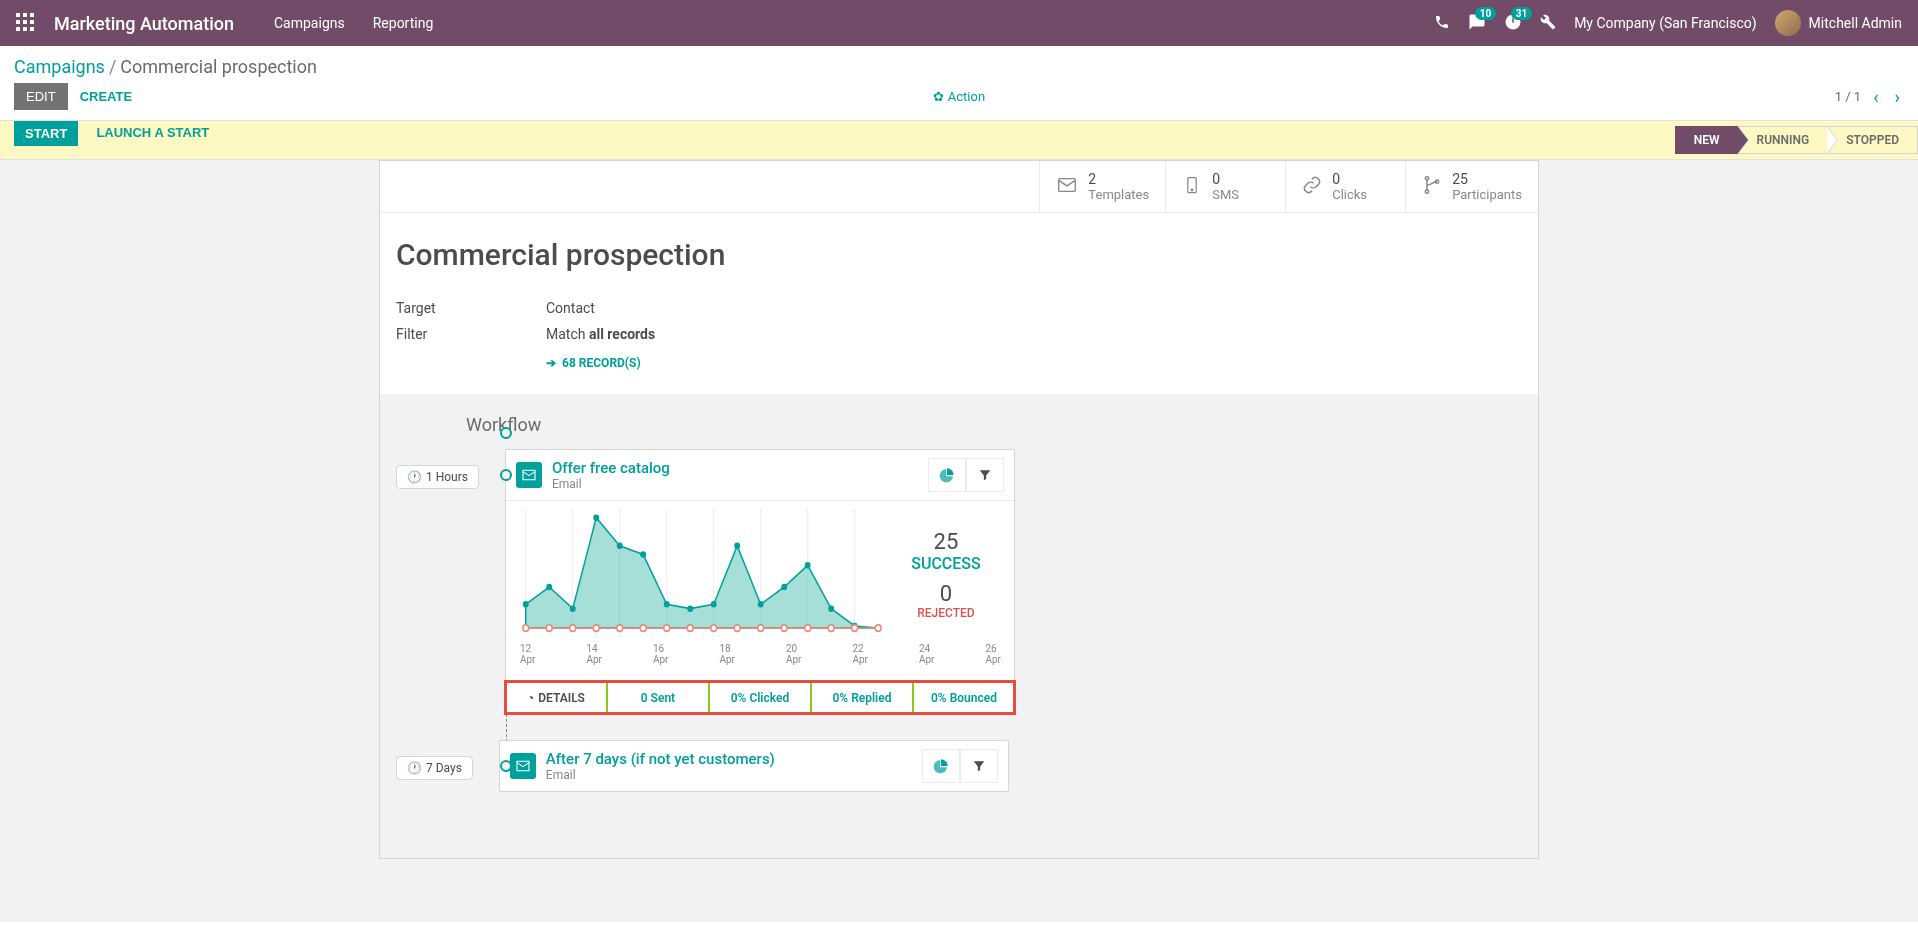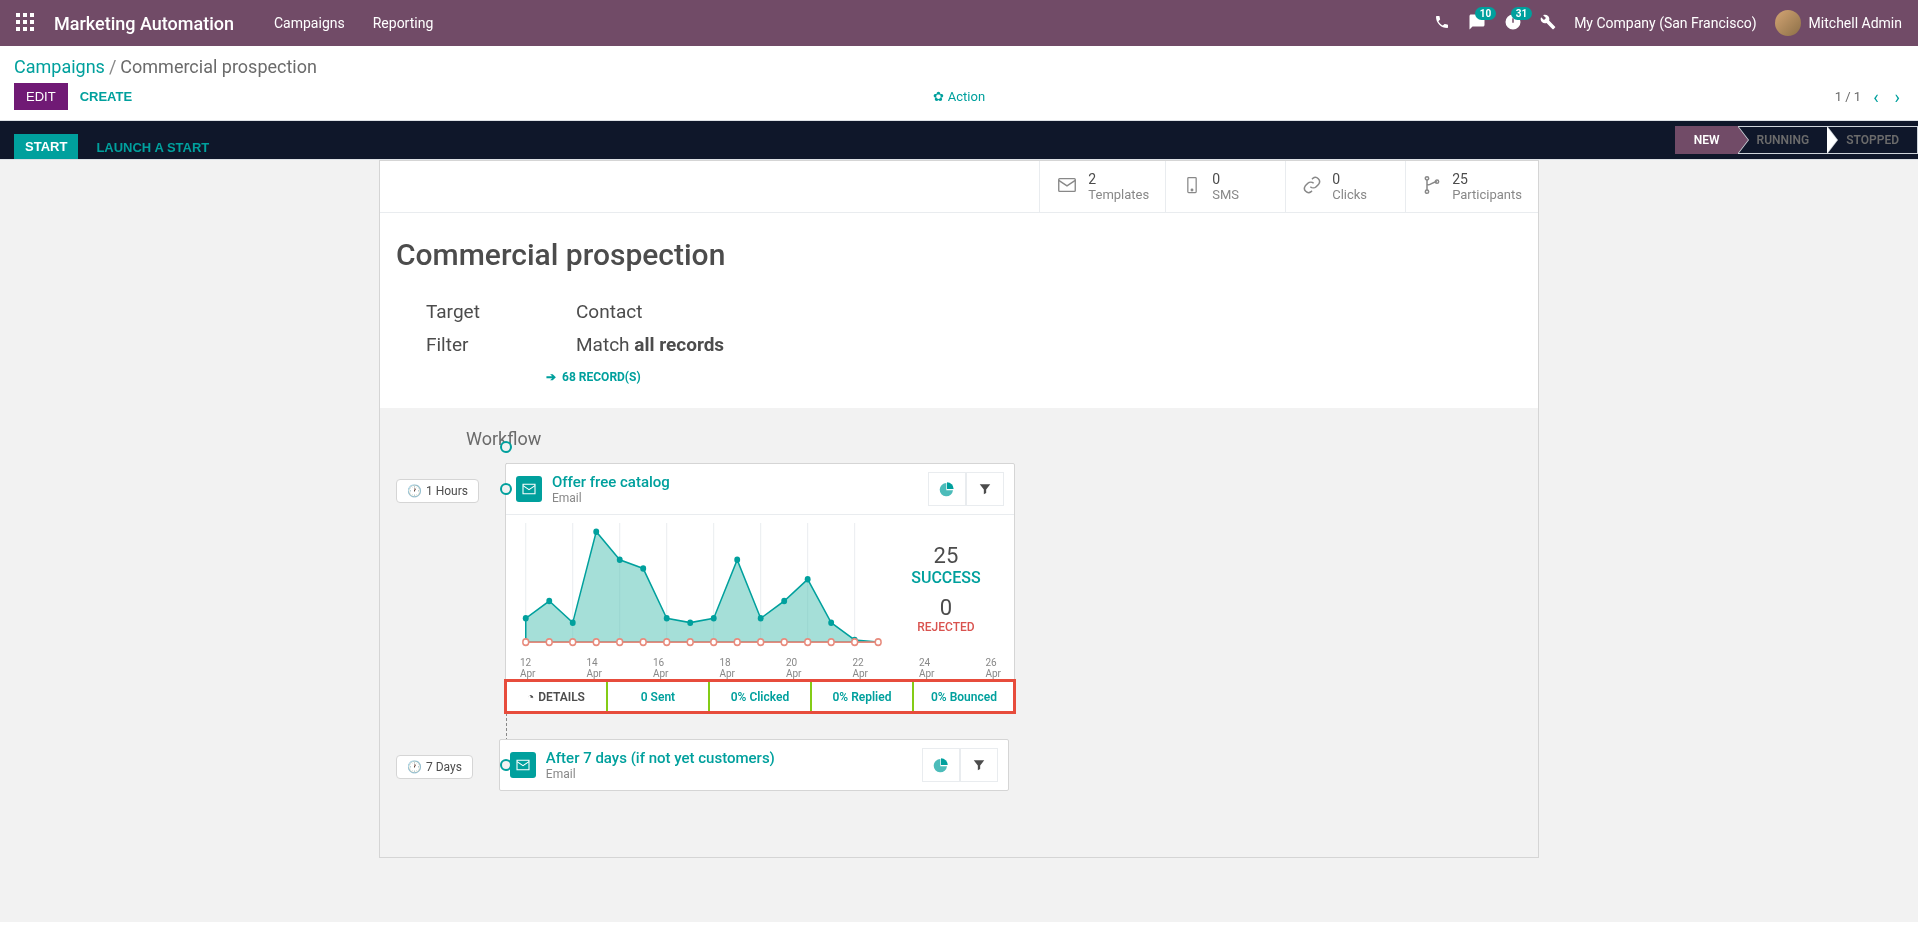--- a/index.html
+++ b/index.html
@@ -14,46 +14,46 @@
 .badge { position: absolute; top: -6px; right: -10px; background: #00a09d; color: white; font-size: 10px; padding: 1px 5px; border-radius: 8px; font-weight: bold; }
 .company { font-size: 14px; cursor: pointer; }
 .avatar { width: 26px; height: 26px; border-radius: 50%; background: linear-gradient(135deg,#d4a574,#8b6f47); display:inline-block; }
 .user { display: flex; align-items: center; gap: 8px; font-size: 14px; cursor: pointer; }
 .breadcrumb-row { padding: 10px 14px 6px; display:flex; align-items:center; }
 .breadcrumb-row a { color: #00a09d; text-decoration: none; font-size: 18px; cursor:pointer; }
 .breadcrumb-row .sep { color: #888; font-size: 18px; padding: 0 4px; }
 .breadcrumb-row .current { color: #6b6b6b; font-size: 18px; }
 .controls-row { display: flex; align-items: center; padding: 0 14px 10px; }
 .btn { padding: 6px 12px; font-size: 13px; font-weight: 500; border: none; cursor: pointer; }
-.btn-primary { background: #701a75; color: white; }
+.btn-primary { background: #737373; color: white; }
 .btn-link { background: transparent; color: #00a09d; padding: 6px 12px; font-weight: 600; font-size: 13px; cursor: pointer; border:none; }
 .action-center { position: absolute; left: 50%; transform: translateX(-50%); color:#00a09d; font-size:13px; display:flex; align-items:center; gap:4px; cursor:pointer; }
 .pager { margin-left: auto; display: flex; align-items: center; gap: 8px; color:#6b6b6b; }
 .pager-arrow { color:#00a09d; font-size:18px; cursor:pointer; padding:0 4px; }
-.statusbar-row { display:flex; align-items:flex-end; border-top:1px solid #dee2e6; border-bottom:1px solid #dee2e6; background:#0f172a; padding:0 0 0 14px; height:40px; }
+.statusbar-row { display:flex; align-items:flex-start; border-top:1px solid #dee2e6; border-bottom:1px solid #dee2e6; background:#fef9c3; padding:0 0 0 14px; height:40px; }
 .start-btn { background:#00a09d; color:white; border:1px solid #00a09d; padding:4px 10px; font-weight:600; cursor:pointer; font-size:13px; }
 .launch-btn { color:#00a09d; font-weight:600; padding:4px 12px; cursor:pointer; font-size:13px; background:none; border:none; margin-left:6px; }
 .status-stages { margin-left:auto; display:flex; height:100%; align-items:center; }
 .stage { position:relative; padding:0 18px; height:28px; display:flex; align-items:center; font-size:12px; font-weight:600; color:#6b6b6b; border:1px solid #ced4da; margin-left:-1px; }
 .stage.active { background:#714b67; color:white; border-color:#714b67; }
 .stage::after { content:''; position:absolute; right:-10px; top:0; width:0; height:0; border-top:13px solid transparent; border-bottom:13px solid transparent; border-left:10px solid #fff; z-index:2; }
 .stage.active::after { border-left-color:#714b67; }
 .stage::before { content:''; position:absolute; right:-11px; top:0; width:0; height:0; border-top:13px solid transparent; border-bottom:13px solid transparent; border-left:10px solid #ced4da; z-index:1; }
 .stage:last-child::after, .stage:last-child::before { display:none; }
 .scroll-region { height: calc(928px - 46px - 38px - 42px - 40px); overflow-y:auto; }
 .form-sheet-bg { background:#f2f2f2; padding:0; min-height:100%; }
 .form-sheet { background:#fff; margin:0 auto; max-width:1160px; border:1px solid #d5d5d5; position:relative; }
 .stat-buttons { display:flex; justify-content:flex-end; border-bottom:1px solid #e9ecef; }
 .stat-btn { display:flex; align-items:center; gap:10px; padding:10px 16px; border-left:1px solid #e9ecef; min-width:120px; cursor:pointer; }
 .stat-btn .count { font-size:14px; color:#4c4c4c; }
 .stat-btn .label { font-size:13px; color:#888; }
 .stat-icon { color:#888; }
 .sheet-body { padding: 24px 16px 24px 16px; }
 h1.title { font-size: 30px; font-weight:500; color:#4c4c4c; margin-bottom:28px; }
-.field-row { display:flex; margin-bottom:10px; font-size:19px;margin-left:30px; }
+.field-row { display:flex; margin-bottom:10px; font-size:14px; }
 .field-row .flabel { width:150px; color:#4c4c4c; }
 .field-row .fval { color:#4c4c4c; }
 .records-link { color:#00a09d; font-weight:700; font-size:12px; margin-left:150px; margin-top:14px; display:flex; align-items:center; gap:6px; cursor:pointer; }
 .workflow-area { background:#f2f2f2; padding:20px 16px 40px; }
 .workflow-title { font-size:18px; color:#6b6b6b; margin-left:70px; margin-bottom:14px; }
 .timeline { position:relative; margin-left:0; }
 .timeline-rail { position:absolute; left:110px; top:0; bottom:0; width:1px; border-left:1px dashed #888; }
 .node { position:absolute; left:104px; width:12px; height:12px; border:2px solid #00a09d; border-radius:50%; background:#f2f2f2; }
 .activity { display:flex; align-items:flex-start; margin-bottom:26px; position:relative; }
 .delay-box { background:#fff; border:1px solid #d5d5d5; border-radius:4px; padding:4px 10px; font-size:12px; color:#4c4c4c; display:flex; align-items:center; gap:4px; margin-top:16px; }
@@ -65,21 +65,21 @@
 .card-actions { margin-left:auto; display:flex; gap:0; }
 .card-action { width:38px; height:34px; border:1px solid #e9ecef; display:flex; align-items:center; justify-content:center; cursor:pointer; color:#4c4c4c; }
 .card-action.pie { color:#00a09d; }
 .chart-row { display:flex; padding:8px 8px 4px; }
 .chart { flex:1; position:relative; height:130px; }
 .chart svg { width:100%; height:100%; }
 .chart-stats { width:120px; text-align:center; display:flex; flex-direction:column; justify-content:center; gap:8px; }
 .succ-num { font-size:22px; font-weight:400; }
 .succ-lbl { color:#00a09d; font-size:16px; font-weight:500; }
 .rej-lbl { color:#d9534f; font-size:12px; font-weight:500; }
-.xaxis { display:flex; justify-content:space-between; font-size:10px; color:#888; padding:0 8px 2px 14px;gap:46px; }
+.xaxis { display:flex; justify-content:space-between; font-size:10px; color:#888; padding:0 8px 17px 14px;gap:46px; }
 .card-footer { display:flex; border-top:1px solid #e9ecef; outline:3px solid #e74c3c; outline-offset:-1px; }
 .footer-cell { flex:1; text-align:center; padding:8px 4px; border-left:2px solid #84cc16; font-size:12px; color:#00a09d; cursor:pointer; }
 .footer-cell:first-child { border-left:none; color:#4c4c4c; font-weight:600; display:flex; align-items:center; justify-content:center; gap:4px; }
 .footer-cell b { color:#00a09d; font-weight:600; }
 ::-webkit-scrollbar { width:16px; }
 ::-webkit-scrollbar-track { background:#f1f1f1; }
 ::-webkit-scrollbar-thumb { background:#c1c1c1; }
 </style>
 </head>
 <body>

